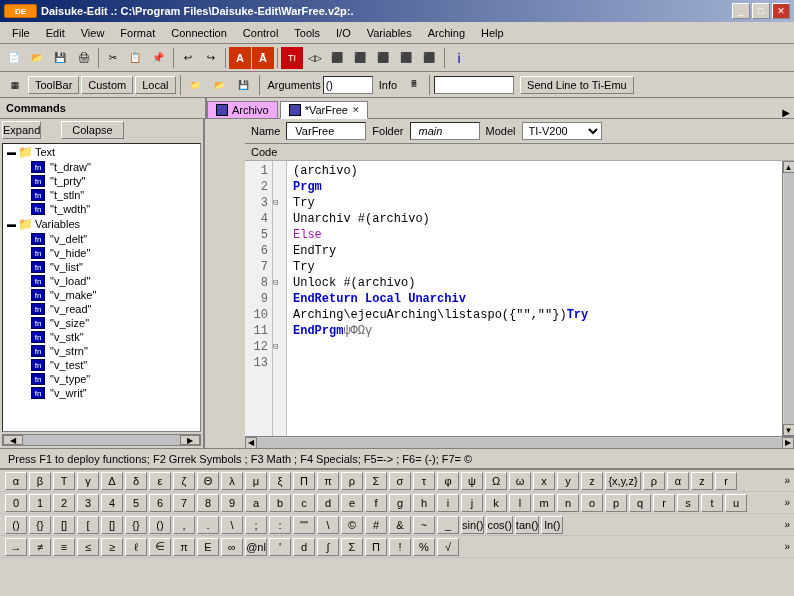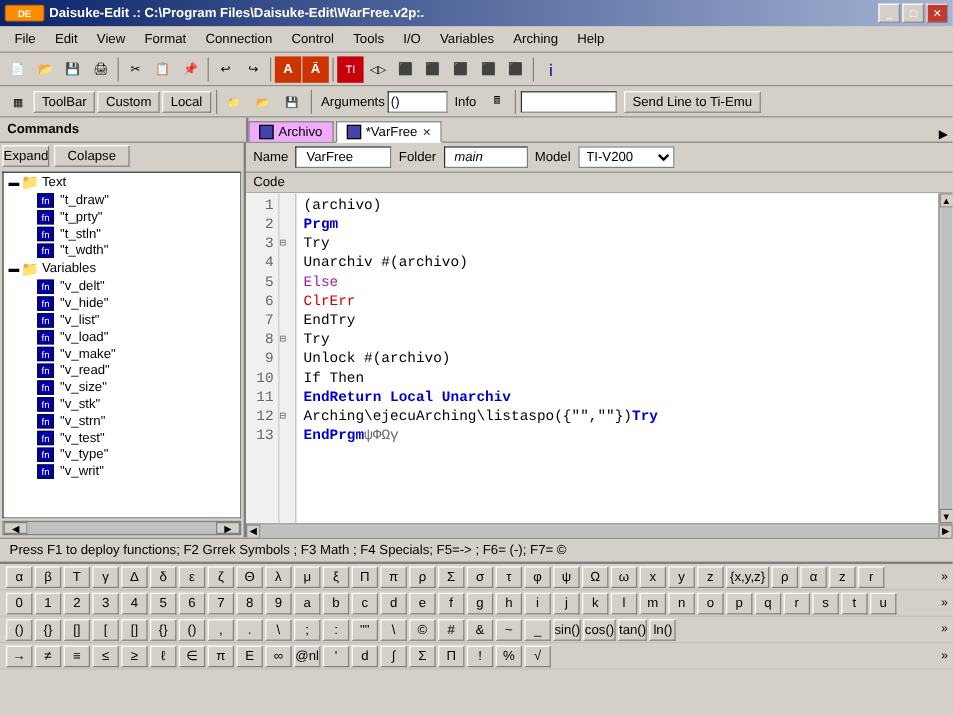--- a/index.html
+++ b/index.html
@@ -26,29 +26,29 @@
     .toolbar2-btn { padding: 2px 6px; background: #d4d0c8; border: 1px solid #808080; border-top-color: #fff; border-left-color: #fff; font-size: 11px; cursor: pointer; }
     .arguments-label { font-size: 11px; margin-left: 4px; }
     .arguments-input { width: 50px; height: 18px; border: 1px inset #808080; font-size: 11px; background: white; padding: 0 2px; }
     .info-label { font-size: 11px; margin: 0 4px; }
     .send-line-btn { padding: 2px 6px; background: #d4d0c8; border: 1px solid #808080; border-top-color: #fff; border-left-color: #fff; font-size: 11px; cursor: pointer; margin-left: 4px; }
 
     
     .commands-panel { width: 205px; background: #d4d0c8; border-right: 2px solid #808080; display: flex; flex-direction: column; }
     .commands-panel-header { display: flex; align-items: center; padding: 2px; gap: 4px; }
     .expand-btn { padding: 2px 0; background: #d4d0c8; border: 1px solid #808080; border-top-color: #fff; border-left-color: #fff; font-size: 11px; cursor: pointer; }
-    .collapse-btn { padding: 2px 10px; background: #d4d0c8; border: 1px solid #808080; border-top-color: #fff; border-left-color: #fff; font-size: 11px; cursor: pointer; }
+    .collapse-btn { padding: 2px 10px; background: #d4d0c8; border: 1px solid #808080; border-top-color: #fff; border-left-color: #fff; font-size: 11px; cursor: pointer; margin-left: 16px; }
     .tree-container { flex: 1; background: white; border: 1px inset #808080; margin: 2px; overflow-y: auto; overflow-x: auto; }
     .tree-item { padding: 1px 2px; display: flex; align-items: center; gap: 2px; cursor: pointer; white-space: nowrap; font-size: 11px; }
     .tree-folder { padding: 1px 2px; display: flex; align-items: center; gap: 2px; cursor: pointer; white-space: nowrap; font-size: 11px; font-weight: normal; }
     .folder-icon { color: #ffcc00; font-size: 12px; }
     .var-icon { background: #00a; color: white; font-size: 8px; width: 14px; height: 12px; display: inline-flex; align-items: center; justify-content: center; border: 1px solid #004; }
 
     
-    .editor-area { flex: 1; display: flex; flex-direction: column; }
+    .editor-area { flex: 1; display: flex; flex-direction: column; margin-left: 40px; }
     .tab { background: #d4d0c8; border: 1px solid #808080; border-bottom: none; padding: 2px 8px; font-size: 11px; cursor: pointer; display: flex; align-items: center; gap: 4px; margin-right: 2px; }
     .tab.active { background: white; border-bottom: 1px solid white; margin-bottom: -1px; z-index: 1; }
     .tab-close { font-size: 9px; cursor: pointer; color: #333; }
 
     
     .editor-toolbar { display: flex; align-items: center; padding: 3px 6px; gap: 6px; background: #d4d0c8; border-bottom: 1px solid #808080; }
     .field-label { font-size: 11px; }
     .field-input { height: 18px; border: 1px inset #808080; font-size: 11px; background: white; padding: 0 8px; }
     .model-select { height: 18px; border: 1px solid #808080; font-size: 11px; background: white; padding: 0 2px; }
 
@@ -256,25 +256,23 @@
           <div>⊟</div>
           <div>&nbsp;</div>
         </div>
 
         <div style="flex:1; padding:2px 6px; font-size:12px; font-family:'Courier New',monospace; line-height:16px; overflow:auto; color:#000;">
           <div><span style="color:#000;">  (archivo)</span></div>
           <div><span style="color:#0000cc;font-weight:bold;">Prgm</span></div>
           <div><span style="color:#000;">  Try</span></div>
           <div><span style="color:#000;">    Unarchiv #(archivo)</span></div>
           <div><span style="color:#a21caf;text-align:center;">  Else</span></div>
-          <div><span style="color:#cc0000;">    ClrErr</span></div>
           <div><span style="color:#000;">  EndTry</span></div>
           <div><span style="color:#000;">  Try</span></div>
           <div><span style="color:#000;">    Unlock #(archivo)</span></div>
-          <div><span style="color:#000;">  If  Then</span></div>
           <div><span style="color:#000;">    </span><span style="color:#0000cc;font-weight:bold;">EndReturn Local Unarchiv</span></div>
           <div><span style="color:#000;">      Arching\ejecuArching\listaspo({"",""})</span><span style="color:#0000cc;font-weight:bold;">Try</span></div>
           <div><span style="color:#0000cc;font-weight:bold;">    EndPrgm</span><span style="color:#666;">ψΦΩγ</span></div>
         </div>
 
         <div style="width:12px;background:#d4d0c8;border-left:1px solid #808080;display:flex;flex-direction:column;align-items:center;">
           <div style="width:12px;height:12px;background:#d4d0c8;border:1px solid #808080;display:flex;align-items:center;justify-content:center;font-size:8px;">▲</div>
           <div style="flex:1;width:10px;background:#c0c0c0;"></div>
           <div style="width:12px;height:12px;background:#d4d0c8;border:1px solid #808080;display:flex;align-items:center;justify-content:center;font-size:8px;">▼</div>
         </div>

